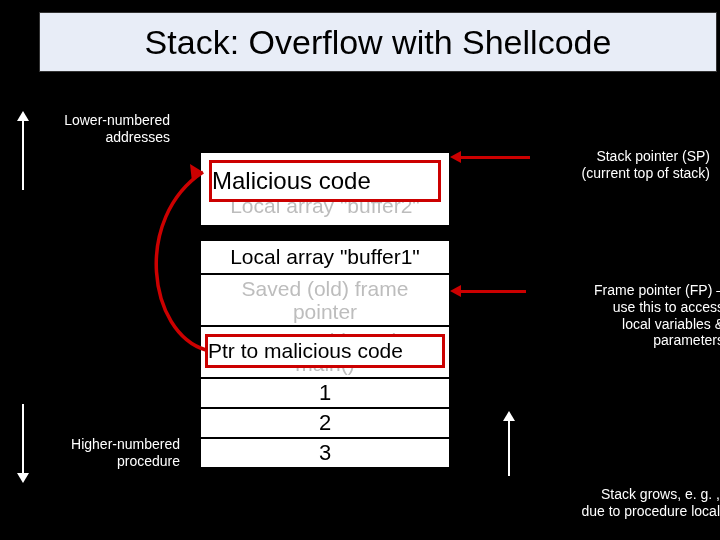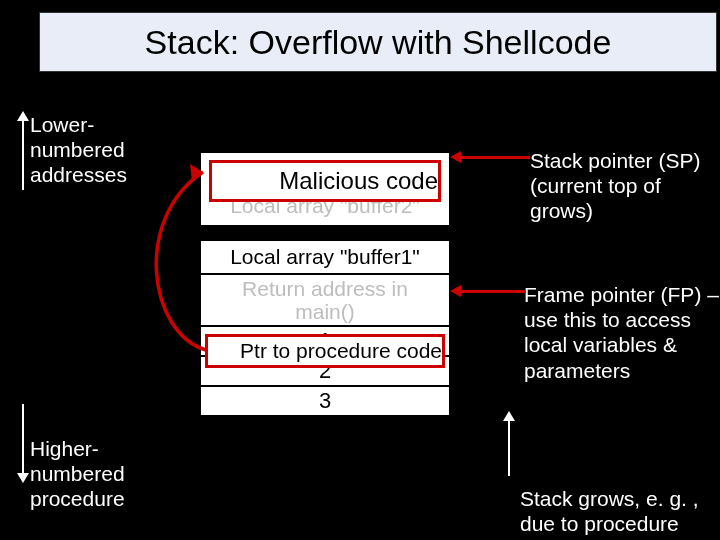--- a/index.html
+++ b/index.html
@@ -23,22 +23,22 @@
     display: flex;
     align-items: center;
     justify-content: center;
     font-size: 34px;
     color: #000;
     margin-left: 19px;
   }
   .label {
     position: absolute;
     color: #fff;
-    font-size: 21px;
-    text-align: left;
+    font-size: 14px;
+    text-align: right;
     line-height: 1.2;
   }
   .arrow-v {
     position: absolute;
     width: 2px;
     background: #fff;
   }
   .arrow-v::before {
     content: "";
     position: absolute;
@@ -80,21 +80,21 @@
     box-sizing: border-box;
     position: relative;
   }
   .gray { color: #bdbdbd; }
 
   .overlay {
     position: absolute;
     border: 3.5px solid #cc0000;
     background: #fff;
     color: #000;
-    text-align: right;
+    text-align: left;
     box-sizing: border-box;
   }
 
   
   .curve-svg {
     position: absolute;
     left: 128px;
     top: 158px;
     width: 120px;
     height: 230px;
@@ -108,44 +108,46 @@
 
 <div class="label" style="left: 30px; top: 112px; width: 140px; white-space: pre-line;">Lower-numbered
 addresses</div>
 <div class="label" style="left: 30px; top: 436px; width: 150px; white-space: pre-line;">Higher-numbered
 procedure</div>
 
 <div class="arrow-v up" style="left:22px; top:120px; height:70px"></div>
 <div class="arrow-v down" style="left:22px; top:404px; height:70px"></div>
 
 <div class="label" style="left: 530px; top: 148px; width: 180px; white-space: pre-line;">Stack pointer (SP)
-(current top of grows)</div>
+(current top of stack)</div>
 <div class="label" style="left: 524px; top: 282px; width: 200px; white-space: pre-line;">Frame pointer (FP) –
 use this to access
 local variables &amp;
 parameters</div>
 <div class="label" style="left: 520px; top: 486px; width: 200px; white-space: pre-line;">Stack grows, e. g. ,
 due to procedure local</div>
 
 <div class="arrow-v up" style="left:508px; top:420px; height:56px"></div>
 
 <div class="red-arrow" style="left:460px; top:156px; width:70px"></div>
 
 <div class="red-arrow" style="left:460px; top:290px; width:66px"></div>
 
 <div class="stack">
   <div class="cell gray" style="height:74px; line-height:106px; font-size:21px">Local array "buffer2"</div>
   <div style="height:14px"></div>
   <div class="cell" style="height:34px; line-height:32px; font-size:21px">Local array "buffer1"</div>
+  <div class="cell gray" style="height:52px; padding-top:2px; font-size:21px; line-height:1.1; white-space:pre-line">Saved (old) frame
+pointer</div>
   <div class="cell gray" style="height:52px; padding-top:2px; font-size:21px; line-height:1.1; white-space:pre-line">Return address in
 main()</div>
   <div class="cell" style="height:30px; line-height:28px">1</div>
   <div class="cell" style="height:30px; line-height:28px">2</div>
   <div class="cell" style="height:30px; line-height:28px">3</div>
 </div>
 
 <div class="overlay" style="left:209px; top:160px; width:232px; height:42px; font-size:24px; line-height:36px">Malicious code</div>
-<div class="overlay" style="left:205px; top:334px; width:240px; height:34px; font-size:21px; line-height:28px">Ptr to procedure code</div>
+<div class="overlay" style="left:205px; top:334px; width:240px; height:34px; font-size:21px; line-height:28px">Ptr to malicious code</div>
 
 <svg class="curve-svg">
   <path d="M 78 192 C 20 175, 5 60, 75 14" stroke="#cc0000" stroke-width="3.5" fill="none"></path>
   <polygon points="75,14 62,6 64,24" fill="#cc0000"></polygon>
 </svg>
 
 </body></html>

